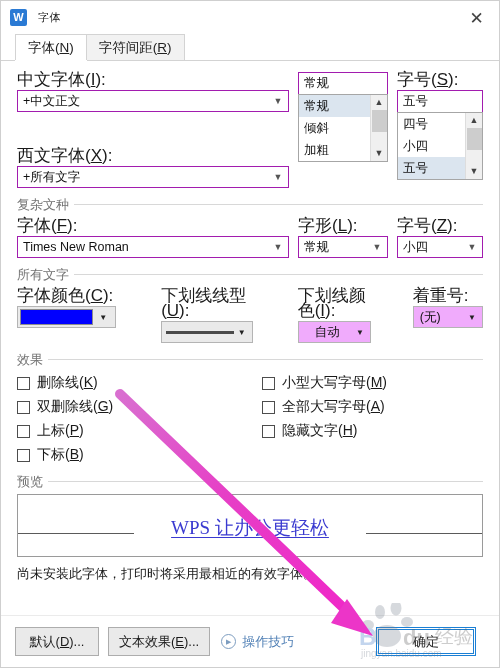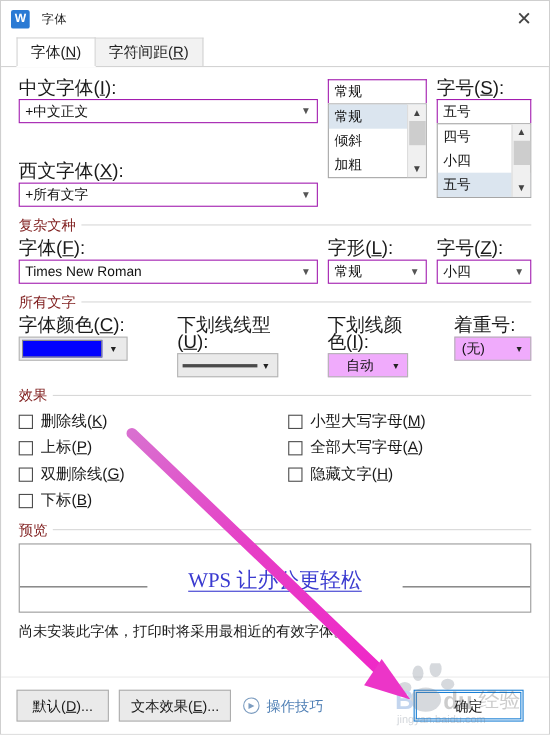--- a/index.html
+++ b/index.html
@@ -78,21 +78,21 @@
     position:absolute;right:0;top:0;width:17px;height:100%;background:#f0f0f0;
     border-left:1px solid #ddd;box-sizing:border-box;
     display:flex;flex-direction:column;justify-content:space-between;align-items:center;
   }
   .lb-scroll .sb-btn{font-size:9px;color:#444;height:15px;line-height:15px;}
   .lb-scroll .sb-thumb{width:15px;background:#cdcdcd;flex:0 0 22px;margin:0;}
   .sb-spacer{flex:1;}
   
   .group{margin-top:9px;}
   .group-head{display:flex;align-items:center;height:15px;}
-  .group-head span{font-size:13px;color:#7f1d1d;padding-right:5px;white-space:nowrap;}
+  .group-head span{font-size:13px;color:#737373;padding-right:5px;white-space:nowrap;}
   .group-head .line{flex:1;height:1px;background:#d8d8d8;}
   
   .chk{display:flex;align-items:center;height:24px;font-size:14px;color:#1a1a1a;}
   .chk .box{
     width:13px;height:13px;border:1px solid #4d4d4d;background:#fff;
     margin-right:7px;box-sizing:border-box;flex:0 0 13px;
   }
   
   .colorbtn{
     height:22px;border:1px solid #b4b4b4;background:#eaeaea;box-sizing:border-box;
@@ -294,25 +294,25 @@
         <div class="line"></div>
       </div>
       <div class="row" style="margin-top:4px;">
         <div style="width:245px;">
           <label class="chk">
             <span class="box"></span>
             <span>删除线(<u>K</u>)</span>
           </label>
           <label class="chk">
             <span class="box"></span>
+            <span>双删除线(<u>G</u>)</span>
+          </label>
+          <label class="chk">
+            <span class="box"></span>
             <span>上标(<u>P</u>)</span>
-          </label>
-          <label class="chk">
-            <span class="box"></span>
-            <span>双删除线(<u>G</u>)</span>
           </label>
           <label class="chk">
             <span class="box"></span>
             <span>下标(<u>B</u>)</span>
           </label>
         </div>
         <div style="width:210px;">
           <label class="chk">
             <span class="box"></span>
             <span>小型大写字母(<u>M</u>)</span>

